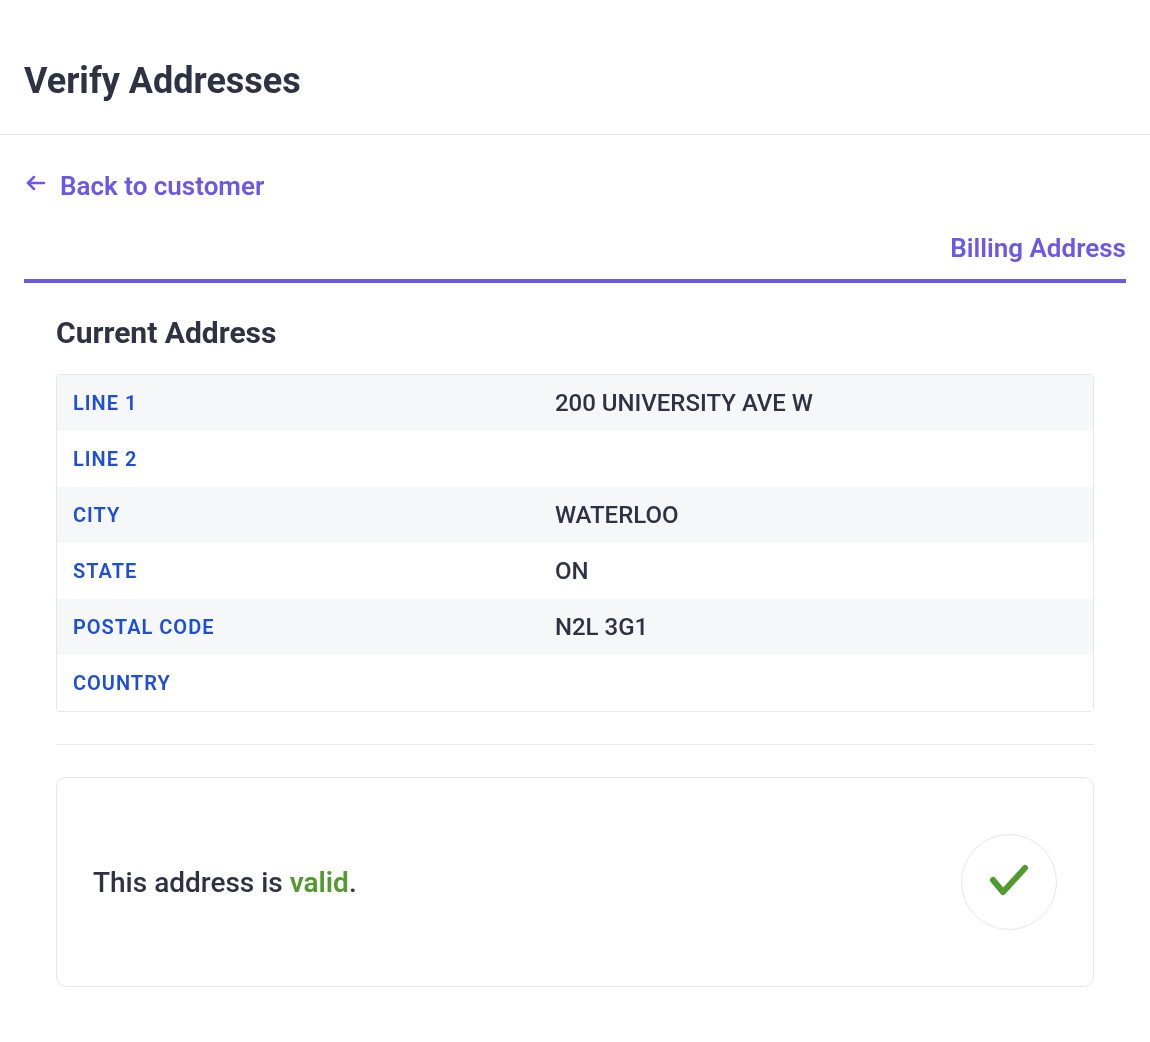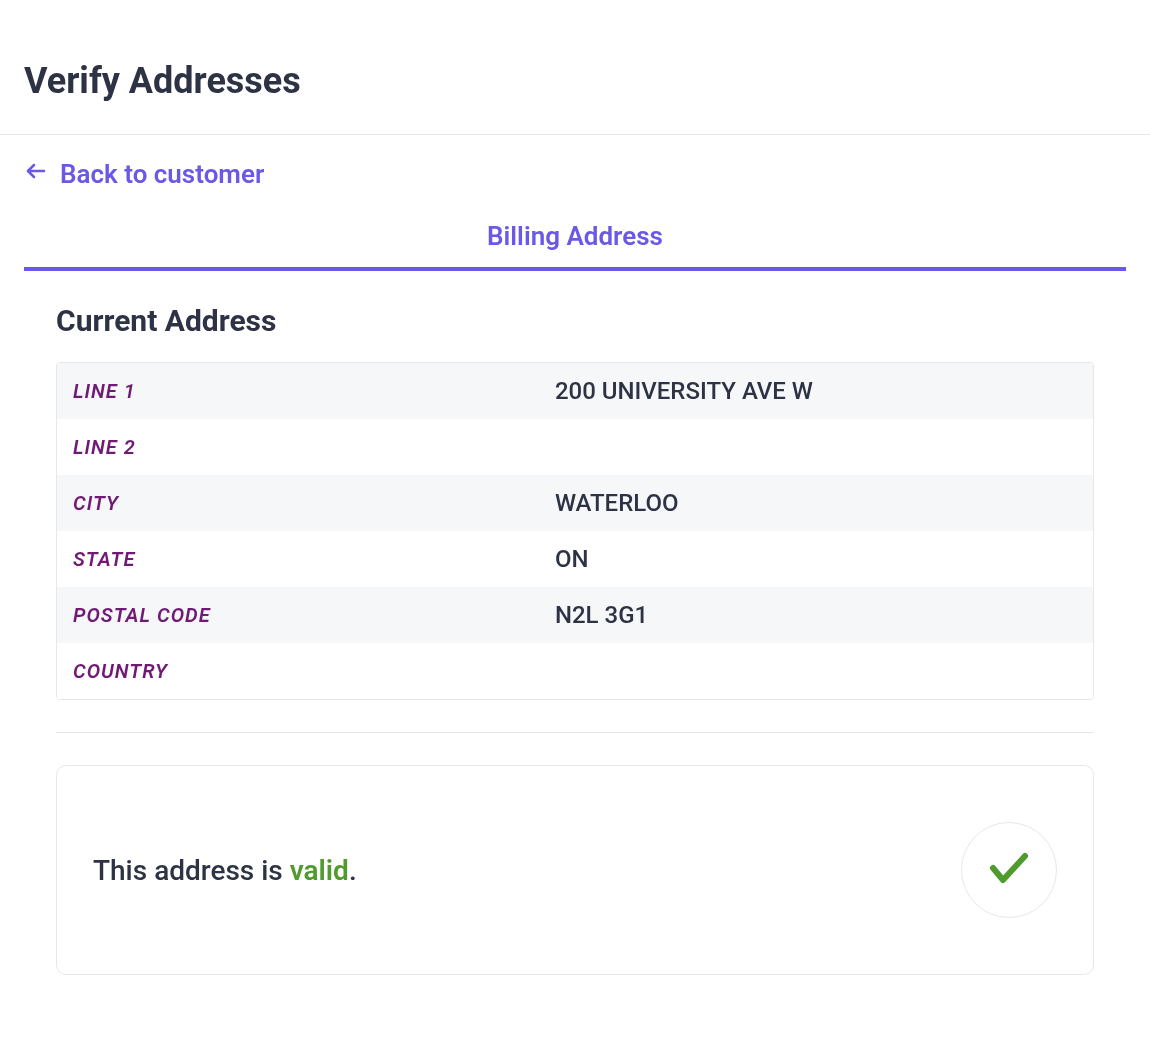--- a/index.html
+++ b/index.html
@@ -29,29 +29,30 @@
     .back-link {
       display: inline-flex;
       align-items: center;
       gap: 12px;
       color: #6a58e6;
       font-size: 26px;
       font-weight: 600;
       text-decoration: none;
       cursor: pointer;
       margin-bottom: 32px;
+      margin-top: 12px;
     }
     .back-link svg {
       width: 24px;
       height: 24px;
     }
     .tabs {
       border-bottom: 4px solid #6a58e6;
       display: flex;
-      justify-content: center;
+      justify-content: flex-end;
       padding-bottom: 16px;
     }
     .tab {
       color: #6a58e6;
       font-size: 26px;
       font-weight: 600;
       cursor: pointer;
     }
     .section {
       padding: 32px 32px 0 32px;
@@ -76,24 +77,23 @@
     .address-row:nth-child(odd) {
       background: #f6f7f9;
     }
     .address-row:nth-child(even) {
       background: #ffffff;
     }
     .address-label {
       flex: 0 0 48%;
       font-size: 20px;
       font-weight: 600;
-      color: #701a75;
+      color: #1d4ed8;
       letter-spacing: 1px;
       text-transform: uppercase;
-      font-style: italic;
     }
     .address-value {
       flex: 1;
       font-size: 24px;
       font-weight: 500;
       color: #2d3344;
     }
     .divider {
       border: none;
       border-top: 1px solid #e5e7eb;

